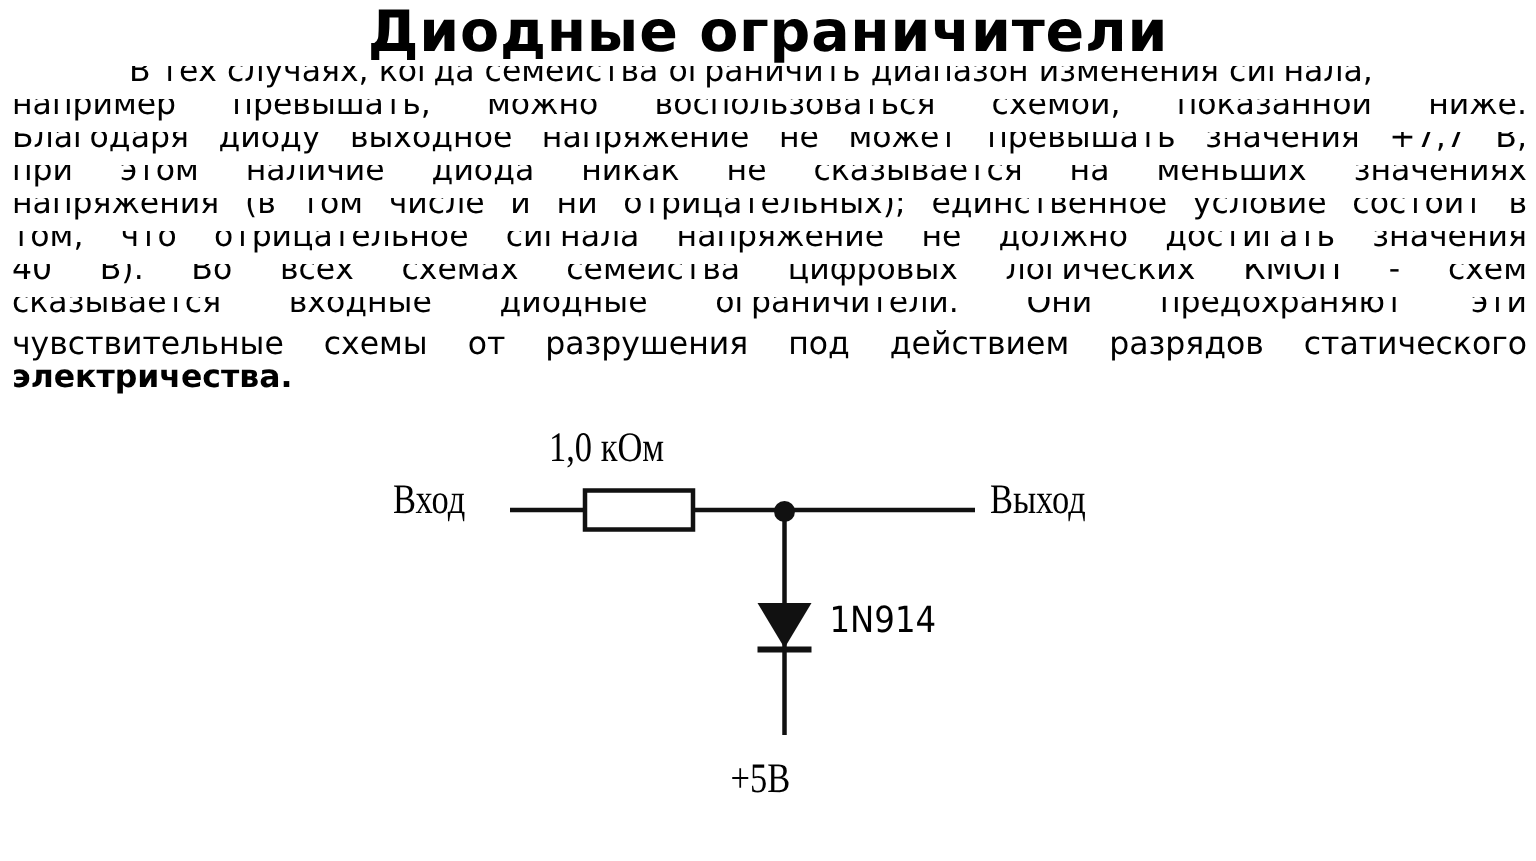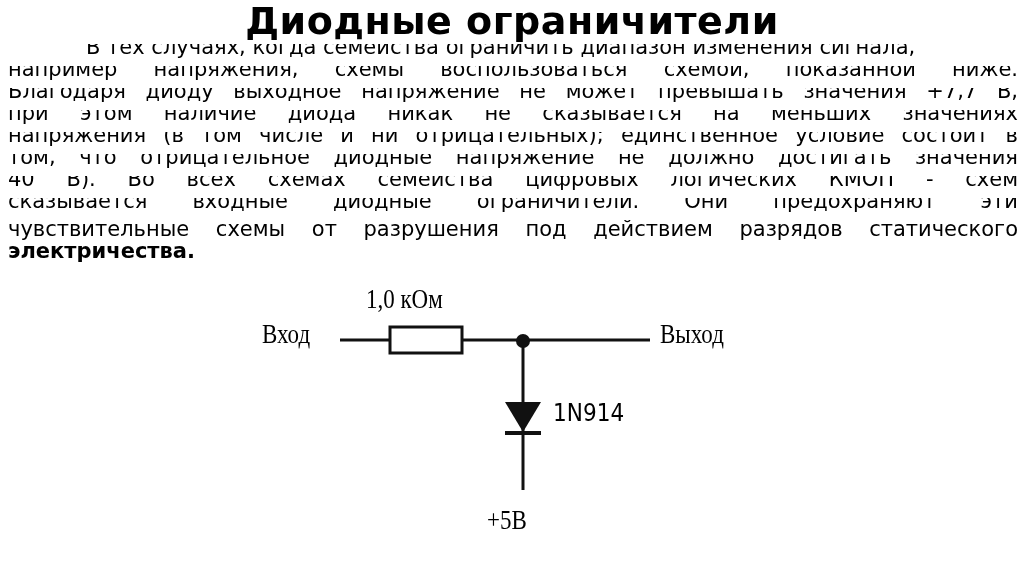--- a/index.html
+++ b/index.html
@@ -19,33 +19,33 @@
 </head>
 <body>
 
 <div class="title">Диодные ограничители</div>
 
 <div class="para">
   <div class="line clip indent">
       <span class="t">В тех случаях, когда семейства ограничить диапазон изменения сигнала,</span>
     </div>
   <div class="line clip">
-      <span class="t">например напряжения, схемы воспользоваться схемой, показанной ниже.</span>
+      <span class="t">например превышать, можно воспользоваться схемой, показанной ниже.</span>
     </div>
   <div class="line clip">
       <span class="t">Благодаря диоду выходное напряжение не может превышать значения +7,7 В,</span>
     </div>
   <div class="line clip">
       <span class="t">при этом наличие диода никак не сказывается на меньших значениях</span>
     </div>
   <div class="line clip">
       <span class="t">напряжения (в том числе и ни отрицательных); единственное условие состоит в</span>
     </div>
   <div class="line clip">
-      <span class="t">том, что отрицательное диодные напряжение не должно достигать значения</span>
+      <span class="t">том, что отрицательное сигнала напряжение не должно достигать значения</span>
     </div>
   <div class="line clip">
       <span class="t">40 В). Во всех схемах семейства цифровых логических КМОП - схем</span>
     </div>
   <div class="line clip">
       <span class="t">сказывается входные диодные ограничители. Они предохраняют эти</span>
     </div>
   <div class="line full">
       <span class="t">чувствительные схемы от разрушения под действием разрядов статического</span>
     </div>

